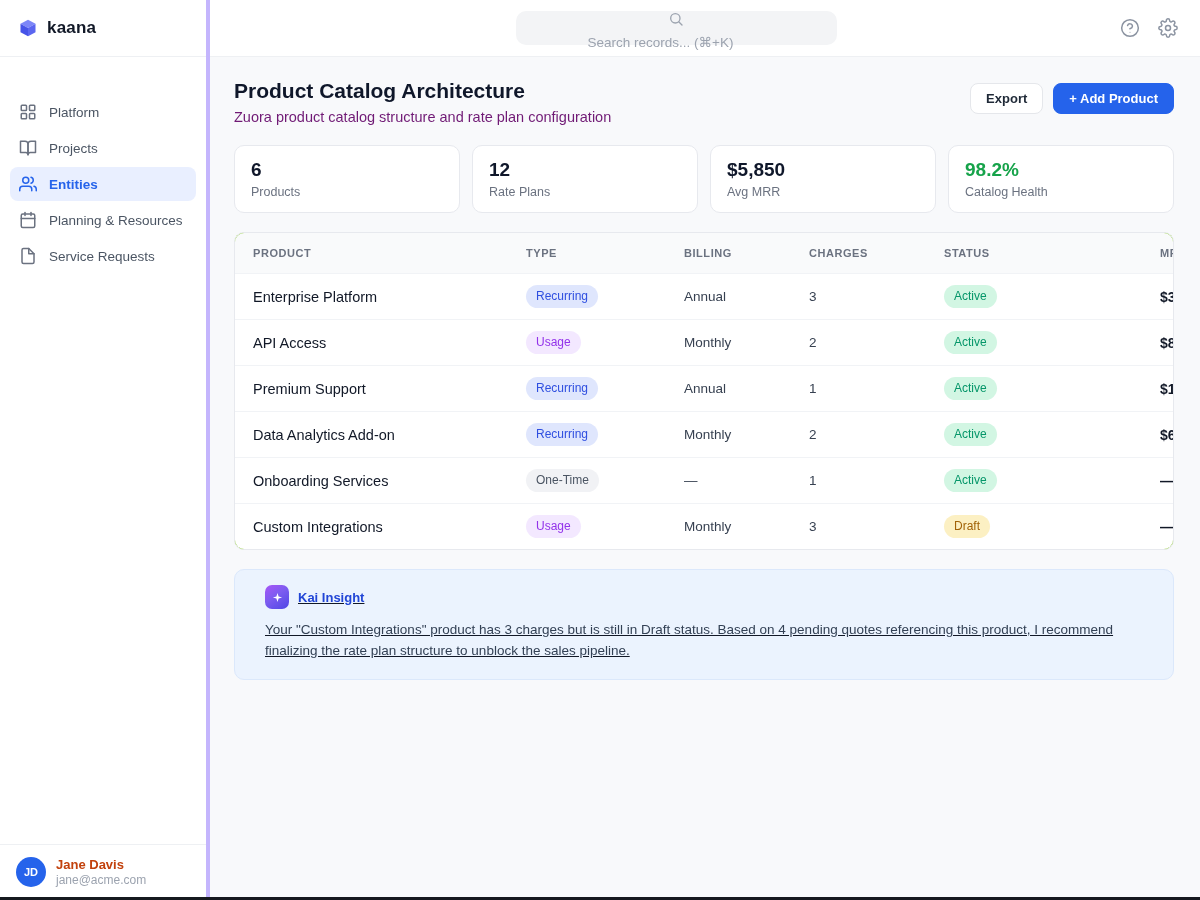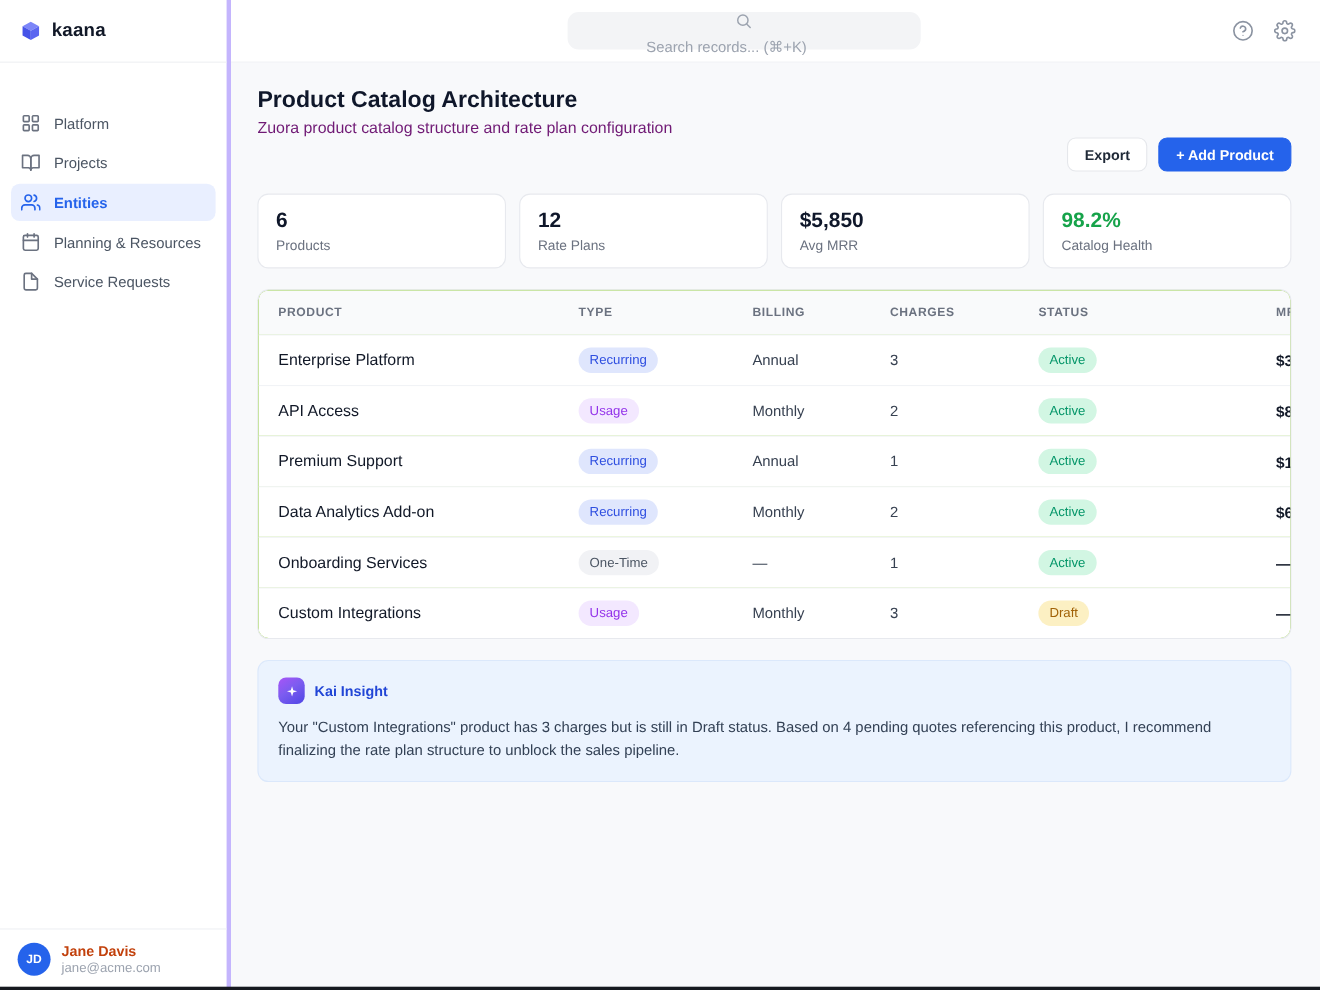--- a/index.html
+++ b/index.html
@@ -67,21 +67,21 @@
     position:absolute; left:210px; top:57px; right:0; bottom:0;
     background:#f8f9fb; padding:22px 26px 0 24px; overflow:hidden;
   }
   .page-head { display:flex; justify-content:space-between; align-items:flex-start; }
   .page-title { font-size:21px; font-weight:bold; color:#0f172a; }
   .page-sub { font-size:14.5px; color:#701a75; margin-top:6px; }
   .head-actions { display:flex; gap:10px; margin-top:4px; }
   .btn {
     font-family:"Liberation Sans", sans-serif;
     font-size:13px; font-weight:bold; border-radius:8px; cursor:pointer;
-    padding:8px 15px; line-height:1;margin-top:42px;
+    padding:8px 15px; line-height:1;
   }
   .btn-secondary { background:#ffffff; border:1px solid #e5e7eb; color:#1f2937; }
   .btn-primary { background:#2563eb; border:1px solid #2563eb; color:#ffffff; }
 
   
   .stats { display:flex; gap:12px; margin-top:20px; }
   .stat-card {
     flex:1; background:#ffffff; border:1px solid #e7e9ee; border-radius:10px;
     padding:13px 16px;
   }
@@ -114,21 +114,21 @@
   }
   .pill[data-variant="Recurring"] { background:#dfe6fd; color:#2f4fe0; }
   .pill[data-variant="Usage"]     { background:#f3e8ff; color:#9333ea; }
   .pill[data-variant="One-Time"]  { background:#f1f2f5; color:#4b5563; }
   .pill[data-variant="Active"]    { background:#d2f6e3; color:#059669; }
   .pill[data-variant="Draft"]     { background:#fcf0c3; color:#a16207; }
 
   
   .insight {
     margin-top:19px; background:#ebf3fe; border:1px solid #dbe8fb;
-    border-radius:10px; padding:15px 18px 17px;
+    border-radius:10px; padding:15px 30px 17px;text-decoration:underline;
   }
   .insight-head { display:flex; align-items:center; gap:9px; }
   .kai-icon {
     width:24px; height:24px; border-radius:7px;
     background:linear-gradient(145deg,#a855f7 0%,#7c5cf0 45%,#4f46e5 100%);
     display:flex; align-items:center; justify-content:center;
     color:#ffffff; font-size:10px;
   }
   .insight-title { font-size:13px; font-weight:bold; color:#2145d6; }
   .insight-body {

